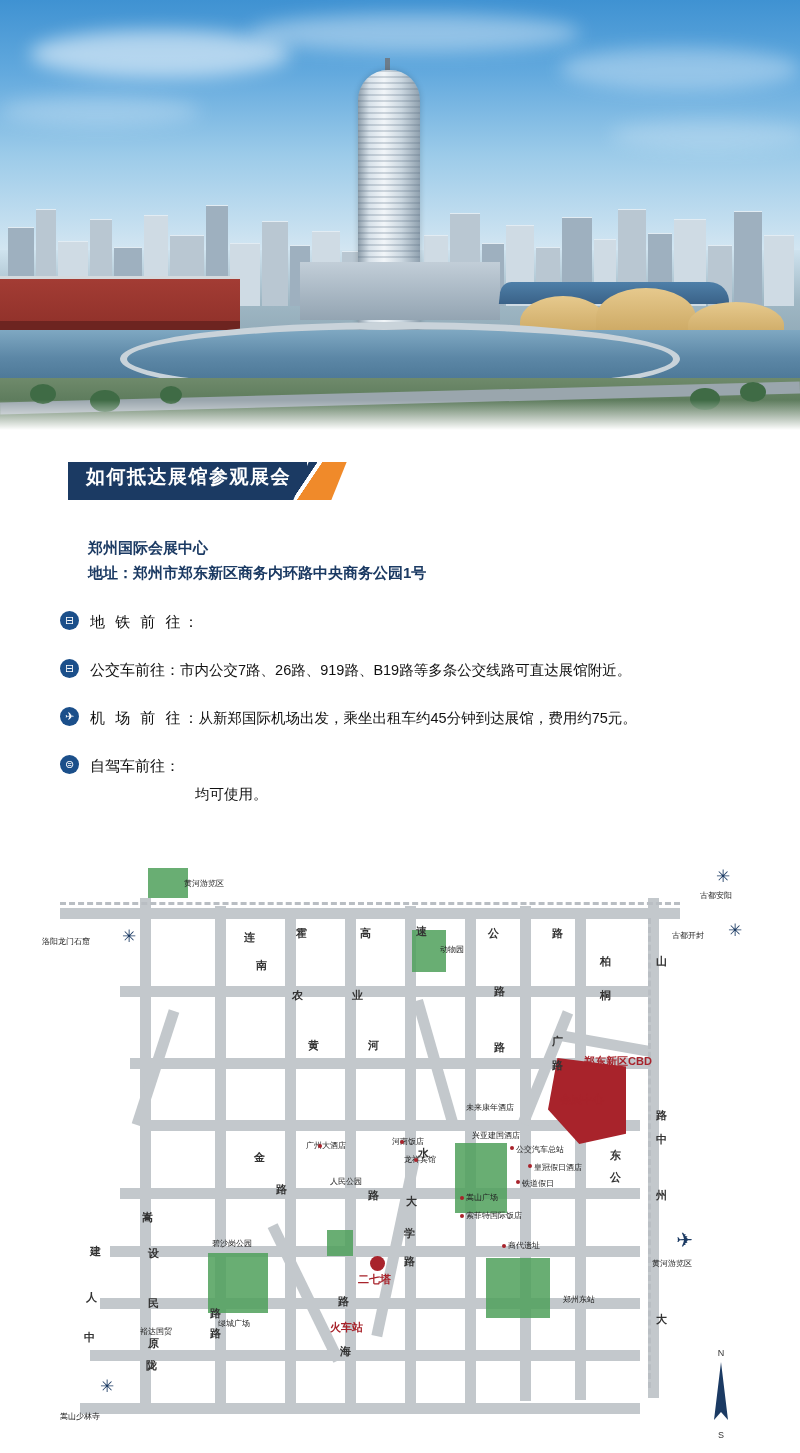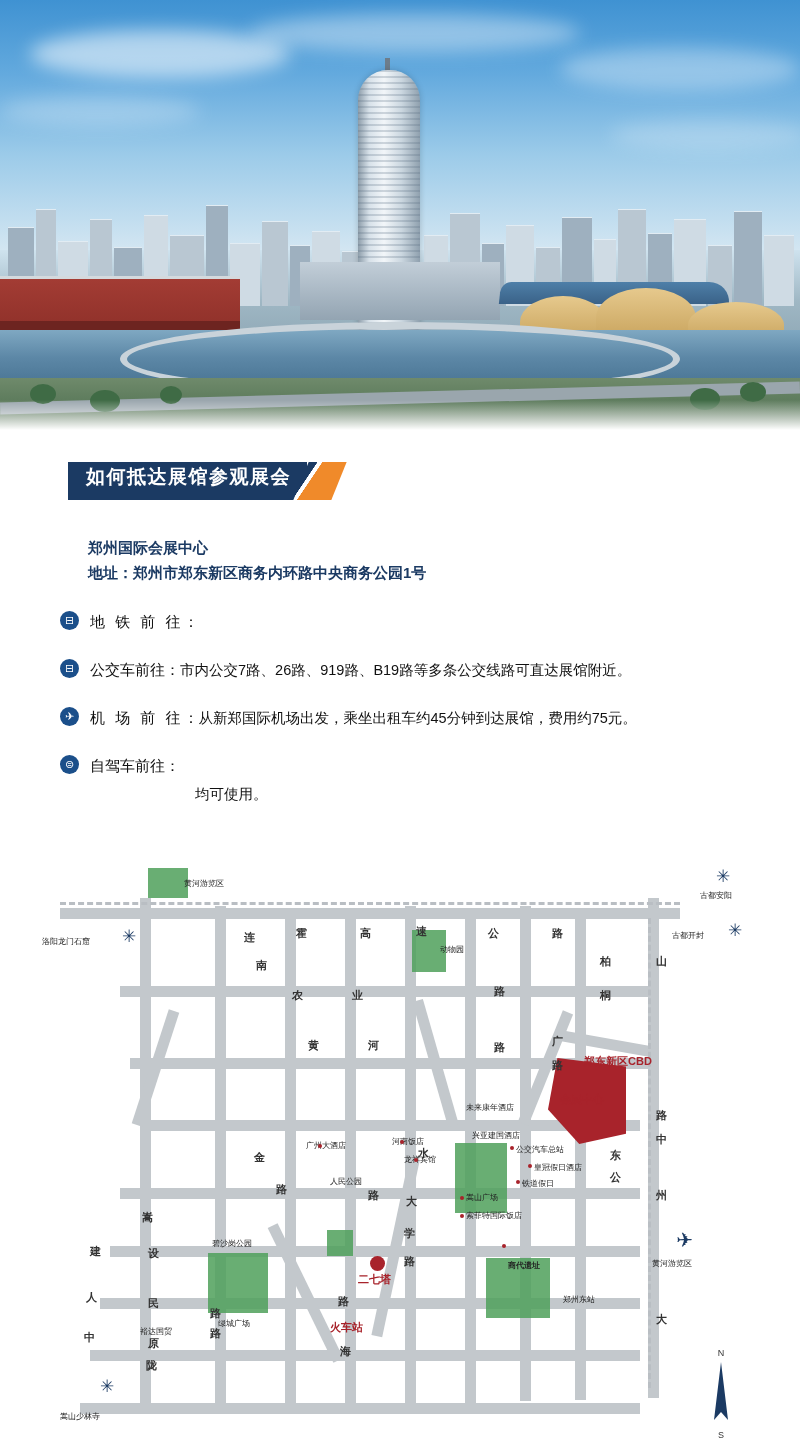--- a/index.html
+++ b/index.html
@@ -398,21 +398,21 @@
   <div class="mlabel big" style="left:560px;top:234px;">会展中心</div>
   <div class="mlabel" style="left:466px;top:244px;">未来康年酒店</div>
   <div class="mlabel" style="left:392px;top:278px;">河南饭店</div>
   <div class="mlabel" style="left:404px;top:296px;">龙祥宾馆</div>
   <div class="mlabel" style="left:472px;top:272px;">兴亚建国酒店</div>
   <div class="mlabel" style="left:516px;top:286px;">公交汽车总站</div>
   <div class="mlabel" style="left:534px;top:304px;">皇冠假日酒店</div>
   <div class="mlabel" style="left:522px;top:320px;">铁道假日</div>
   <div class="mlabel" style="left:466px;top:334px;">嵩山广场</div>
   <div class="mlabel" style="left:466px;top:352px;">索菲特国际饭店</div>
-  <div class="mlabel" style="left:508px;top:402px;font-weight:bold;">商代遗址</div>
+  <div class="mlabel" style="left:508px;top:382px;">商代遗址</div>
   <div class="mlabel" style="left:306px;top:282px;">广州大酒店</div>
   <div class="mlabel" style="left:330px;top:318px;">人民公园</div>
   <div class="mlabel" style="left:212px;top:380px;">碧沙岗公园</div>
   <div class="mlabel big" style="left:358px;top:414px;font-family:Liberation Mono, monospace;">二七塔</div>
   <div class="mlabel big" style="left:330px;top:462px;">火车站</div>
   <div class="mlabel" style="left:218px;top:460px;">绿城广场</div>
   <div class="mlabel" style="left:140px;top:468px;">裕达国贸</div>
   <div class="mlabel" style="left:528px;top:436px;margin-left:35px;">郑州东站</div>
 
   <div class="bigdot" style="left:370px;top:398px;"></div>

